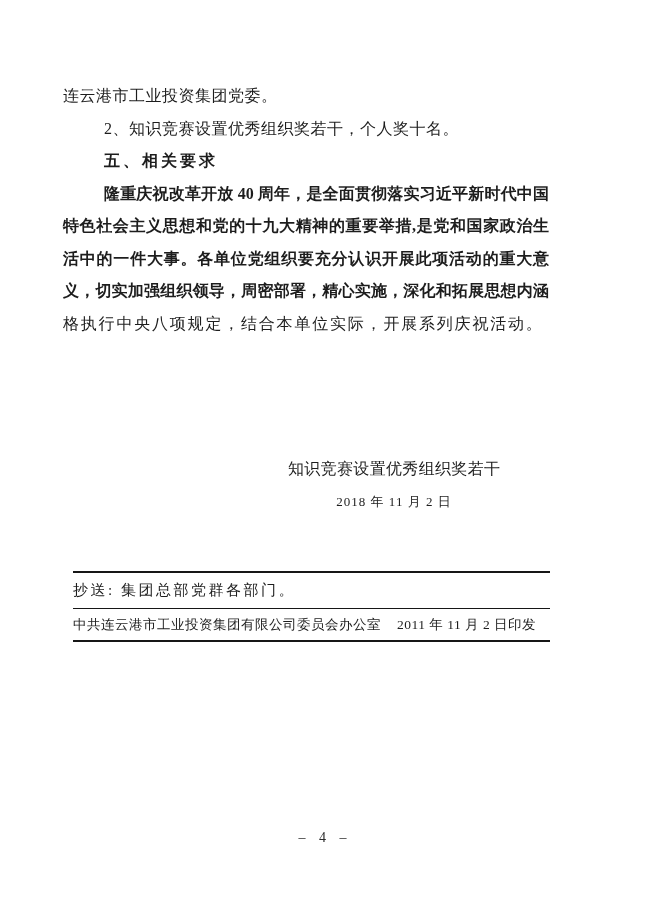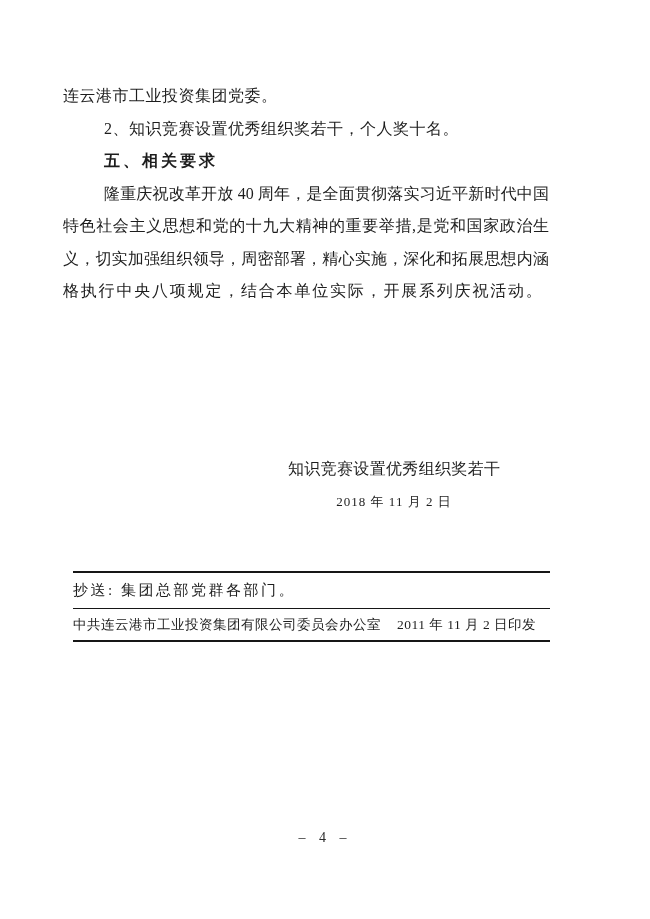--- a/index.html
+++ b/index.html
@@ -44,20 +44,21 @@
     font-family: "Liberation Sans", "DejaVu Sans", sans-serif;
     font-weight: bold;
     font-size: 16px;
     letter-spacing: 3px;
     line-height: 32.5px;
   }
   .jline {
     text-align: justify;
     text-align-last: justify;
     letter-spacing: 0;
+    font-weight: bold;
   }
   .lastline {
     letter-spacing: 1.8px;
     white-space: nowrap;
   }
   
   .signature {
     position: absolute;
     top: 453px;
     left: 288px;
@@ -126,20 +127,21 @@
 
 <div class="page">
 
   <div class="content">
     <p class="line">连云港市工业投资集团党委。</p>
     <p class="line indent">2、知识竞赛设置优秀组织奖若干，个人奖十名。</p>
     <h3 class="heading indent">五、相关要求</h3>
     <div>
       <p class="jline indent">隆重庆祝改革开放 40 周年，是全面贯彻落实习近平新时代中国</p>
       <p class="jline">特色社会主义思想和党的十九大精神的重要举措,是党和国家政治生</p>
+      <p class="jline">活中的一件大事。各单位党组织要充分认识开展此项活动的重大意</p>
       <p class="jline">义，切实加强组织领导，周密部署，精心实施，深化和拓展思想内涵</p>
       <p class="lastline">格执行中央八项规定，结合本单位实际，开展系列庆祝活动。</p>
     </div>
   </div>
 
   <div class="signature">
     <p class="sig-org">知识竞赛设置优秀组织奖若干</p>
     <p class="sig-date">2018 年 11 月 2 日</p>
   </div>
 

